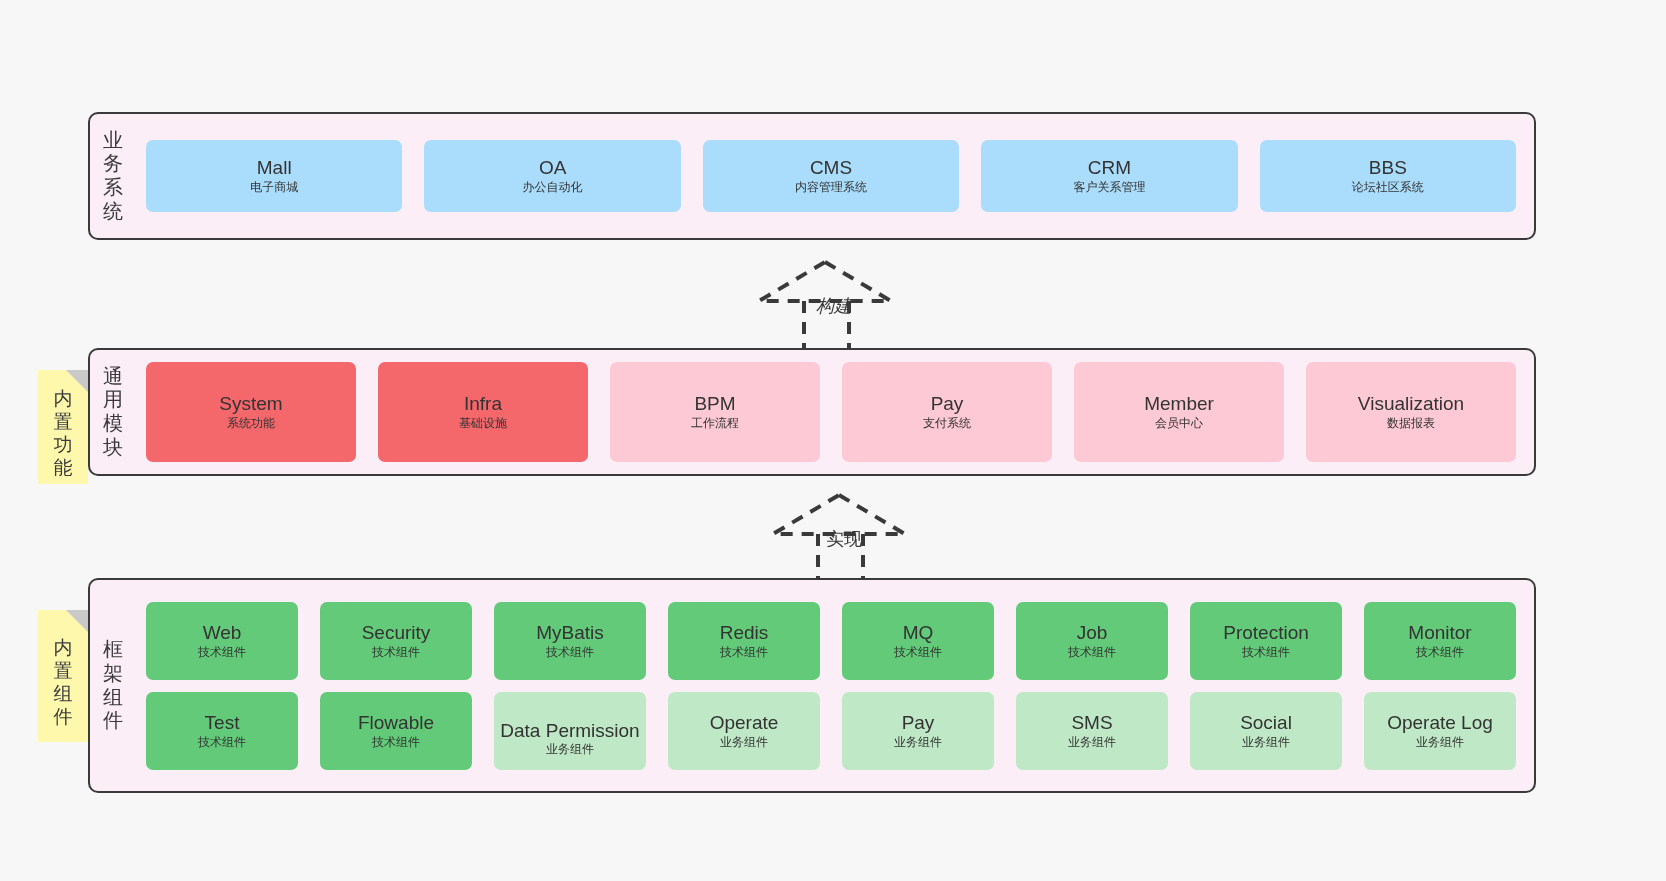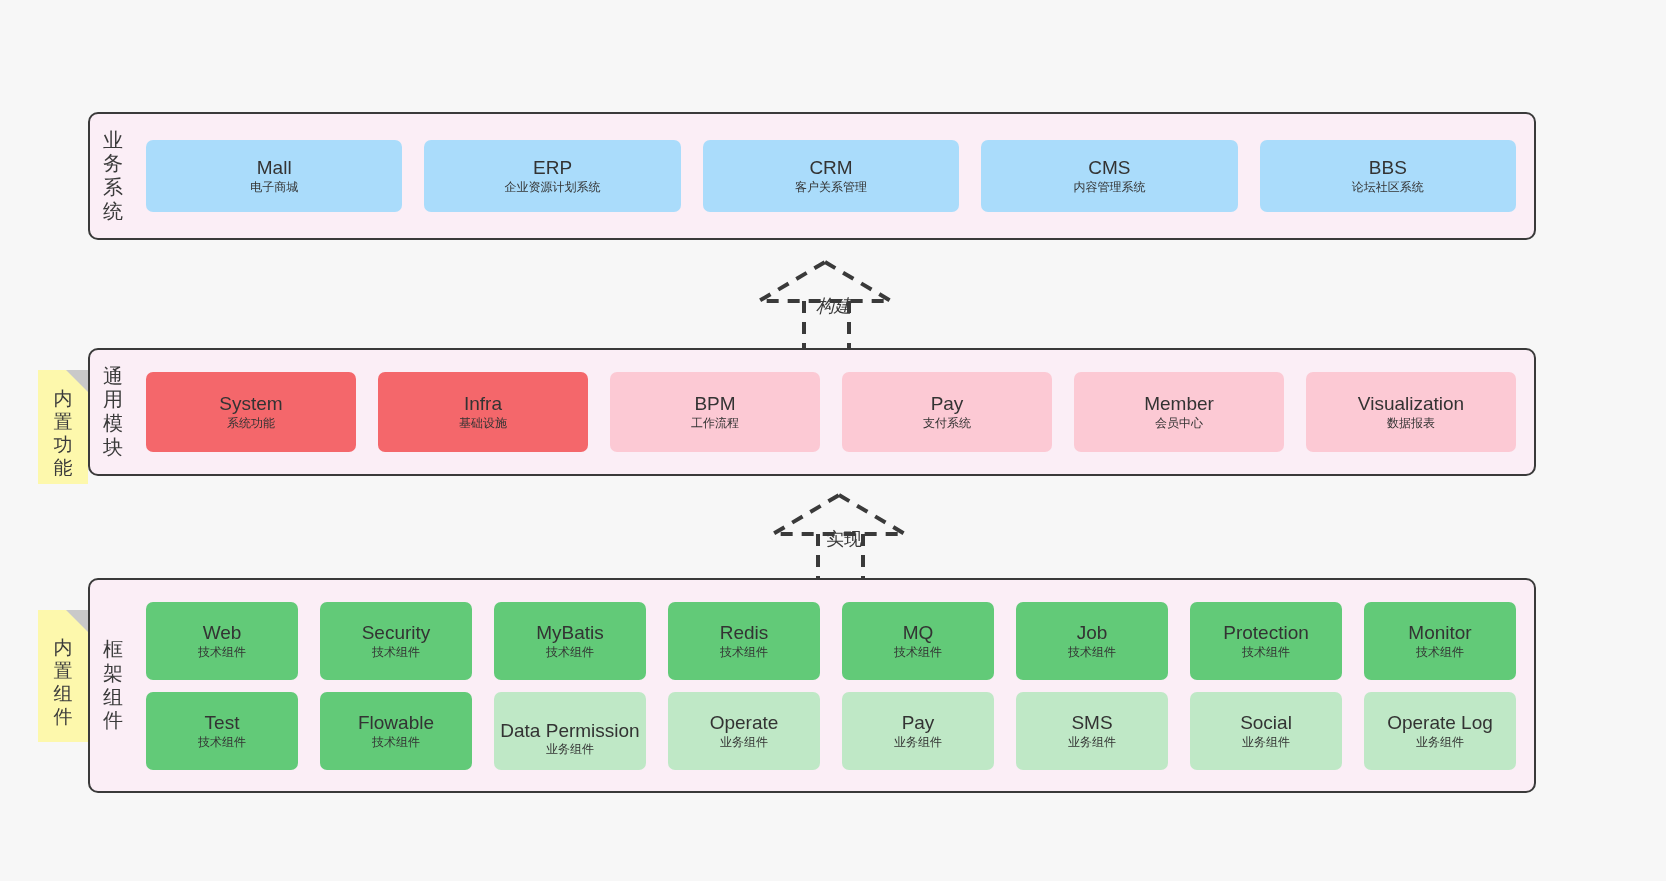--- a/index.html
+++ b/index.html
@@ -94,21 +94,21 @@
   .c-pink        { background: #fcc9d4; }
   .c-green       { background: #62ca78; }
   .c-green-light { background: #bfe8c6; }
 
   
   #layer-business  { left: 88px; top: 112px;  width: 1448px; height: 128px; }
   #layer-common    { left: 88px; top: 348px;  width: 1448px; height: 128px; }
   #layer-framework { left: 88px; top: 578px;  width: 1448px; height: 215px; }
 
   #layer-business  .box { height: 72px; }
-  #layer-common    .box { height: 80px; }
+  #layer-common    .box { height: 100px; }
   #layer-framework .box { height: 78px; }
 
   
   .sticky {
     position: absolute;
     background: #fdf8ac;
     width: 50px;
     display: flex;
     flex-direction: column;
     align-items: center;
@@ -159,30 +159,30 @@
 务
 系
 统</div>
     <div class="cells">
       <div class="cell-row">
         <div class="box c-blue">
           <span class="en">Mall</span>
           <span class="cn">电子商城</span>
         </div>
         <div class="box c-blue">
-          <span class="en">ERP</span>
-          <span class="cn">企业资源计划系统</span>
+          <span class="en">OA</span>
+          <span class="cn">办公自动化</span>
+        </div>
+        <div class="box c-blue">
+          <span class="en">CMS</span>
+          <span class="cn">内容管理系统</span>
         </div>
         <div class="box c-blue">
           <span class="en">CRM</span>
           <span class="cn">客户关系管理</span>
-        </div>
-        <div class="box c-blue">
-          <span class="en">CMS</span>
-          <span class="cn">内容管理系统</span>
         </div>
         <div class="box c-blue">
           <span class="en">BBS</span>
           <span class="cn">论坛社区系统</span>
         </div>
       </div>
     </div>
   </div>
 
   <div class="arrow" id="arrow-build">

